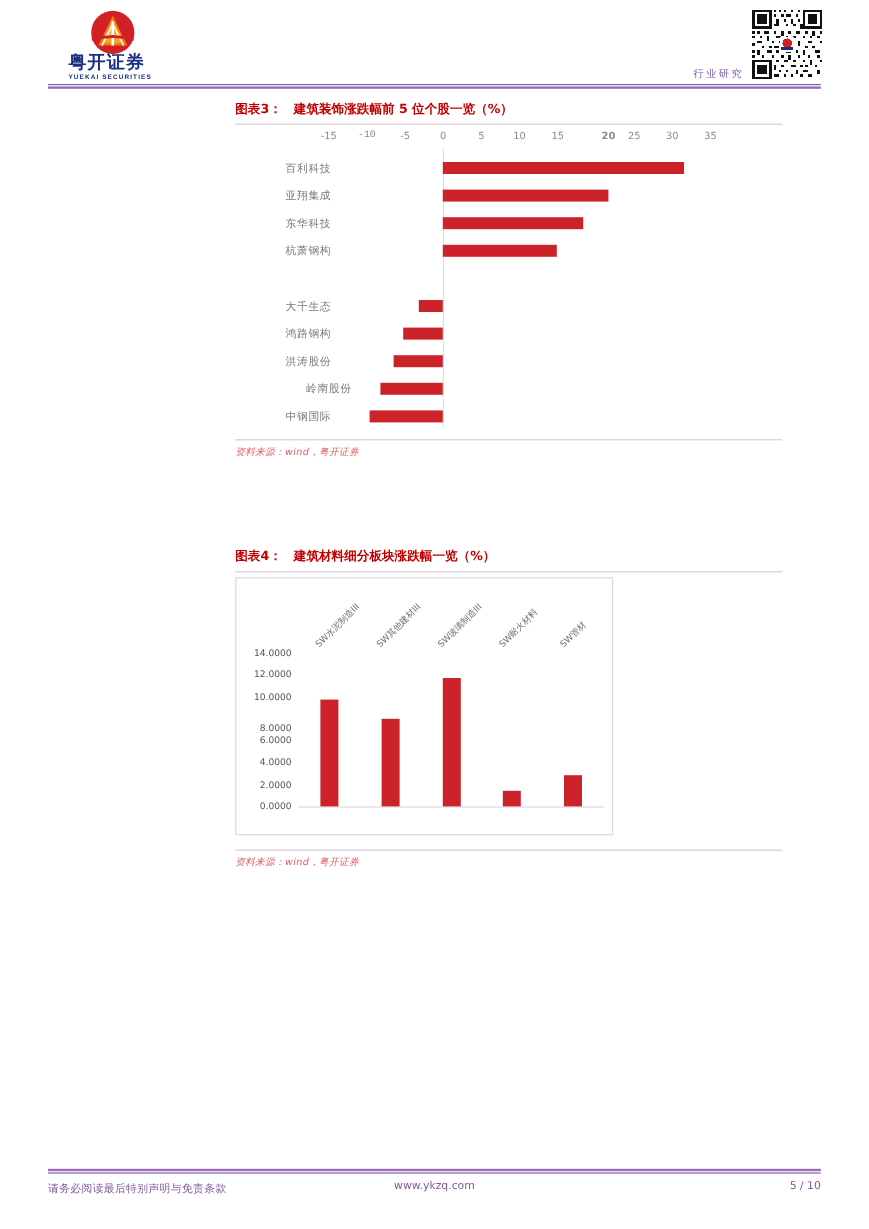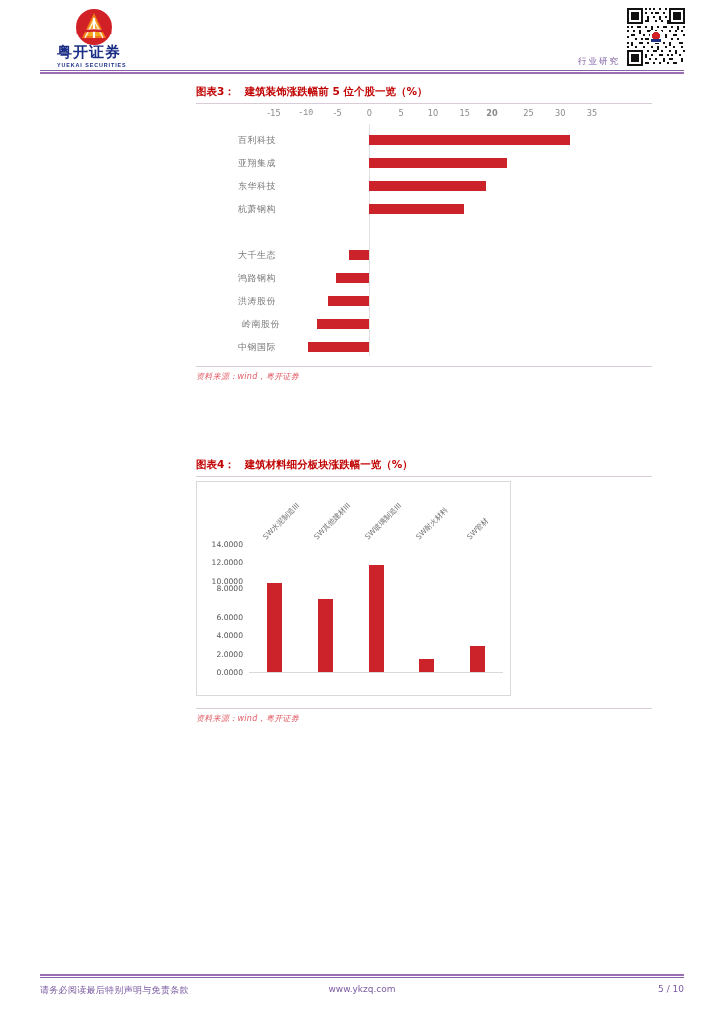--- a/index.html
+++ b/index.html
@@ -241,21 +241,21 @@
 
     <div class="chart3">
       <div class="c3-axislabels" id="c3-ticks">
           <span class="c3-tick" style="left: 77.9091px;">-15</span>
           <span class="c3-tick" style="left: 109.727px; font-family: Liberation Mono, monospace;">-10</span>
           <span class="c3-tick" style="left: 141.545px;">-5</span>
           <span class="c3-tick" style="left: 173.364px;">0</span>
           <span class="c3-tick" style="left: 205.182px;">5</span>
           <span class="c3-tick" style="left: 237px;">10</span>
           <span class="c3-tick" style="left: 268.818px;">15</span>
-          <span class="c3-tick" style="left: 296px; font-weight: bold;">20</span>
+          <span class="c3-tick" style="left: 311px; font-weight: bold;">20</span>
           <span class="c3-tick" style="left: 332.455px;">25</span>
           <span class="c3-tick" style="left: 364.273px;">30</span>
           <span class="c3-tick" style="left: 396.091px;">35</span>
         </div>
       <div class="c3-plot" id="c3-plot">
         <div class="c3-zero" id="c3-zero" style="left: 173.364px;"></div>
       <div class="c3-row" style="top: 6px;">
             <div class="c3-name" style="left: 0px;">百利科技</div>
             <div class="c3-bar" style="left: 173.364px; width: 200.455px; background: rgb(204, 34, 41);"></div>
           </div>
@@ -277,21 +277,21 @@
           </div>
           <div class="c3-row" style="top: 167px;">
             <div class="c3-name" style="left: 0px;">洪涛股份</div>
             <div class="c3-bar" style="left: 132px; width: 41.3636px; background: rgb(204, 34, 41);"></div>
           </div>
           <div class="c3-row" style="top: 144px;">
             <div class="c3-name" style="left: 0px;">鸿路钢构</div>
             <div class="c3-bar" style="left: 140.273px; width: 33.0909px; background: rgb(204, 34, 41);"></div>
           </div>
           <div class="c3-row" style="top: 190px;">
-            <div class="c3-name" style="left: 4px;">岭南股份</div>
+            <div class="c3-name" style="left: 17px;">岭南股份</div>
             <div class="c3-bar" style="left: 120.545px; width: 52.8182px; background: rgb(204, 34, 41);"></div>
           </div>
           <div class="c3-row" style="top: 213px;">
             <div class="c3-name" style="left: 0px;">中钢国际</div>
             <div class="c3-bar" style="left: 112.273px; width: 61.0909px; background: rgb(204, 34, 41);"></div>
           </div>
         </div>
     </div>
 
     <div class="fig-source-rule"></div>
@@ -303,21 +303,21 @@
       <span class="num">图表4：</span><span>建筑材料细分板块涨跌幅一览（%）</span>
     </div>
     <div class="fig-rule"></div>
 
     <div class="chart4" id="c4">
       <div class="c4-inner" id="c4-inner">
           <div class="c4-ylab" style="right: 267px; top: 190px;">0.0000</div>
           <div class="c4-ylab" style="right: 267px; top: 171.714px;">2.0000</div>
           <div class="c4-ylab" style="right: 267px; top: 153.429px;">4.0000</div>
           <div class="c4-ylab" style="right: 267px; top: 135.143px;">6.0000</div>
-          <div class="c4-ylab" style="right: 267px; top: 106px;">8.0000</div>
+          <div class="c4-ylab" style="right: 267px; top: 125px;">8.0000</div>
           <div class="c4-ylab" style="right: 267px; top: 98.5714px;">10.0000</div>
           <div class="c4-ylab" style="right: 267px; top: 80.2857px;">12.0000</div>
           <div class="c4-ylab" style="right: 267px; top: 62px;">14.0000</div>
           <div class="c4-baseline" style="left: 52px; width: 254px; top: 190px;"></div>
           <div class="c4-bar" style="left: 69.9px; top: 101.314px; width: 15px; height: 88.6857px; background: rgb(204, 34, 41);"></div>
           <div class="c4-cat" style="left: 71.4px; top: 50px;">SW水泥制造III</div>
           <div class="c4-bar" style="left: 120.7px; top: 116.857px; width: 15px; height: 73.1429px; background: rgb(204, 34, 41);"></div>
           <div class="c4-cat" style="left: 122.2px; top: 50px;">SW其他建材III</div>
           <div class="c4-bar" style="left: 171.5px; top: 83.0286px; width: 15px; height: 106.971px; background: rgb(204, 34, 41);"></div>
           <div class="c4-cat" style="left: 173px; top: 50px;">SW玻璃制造III</div>

